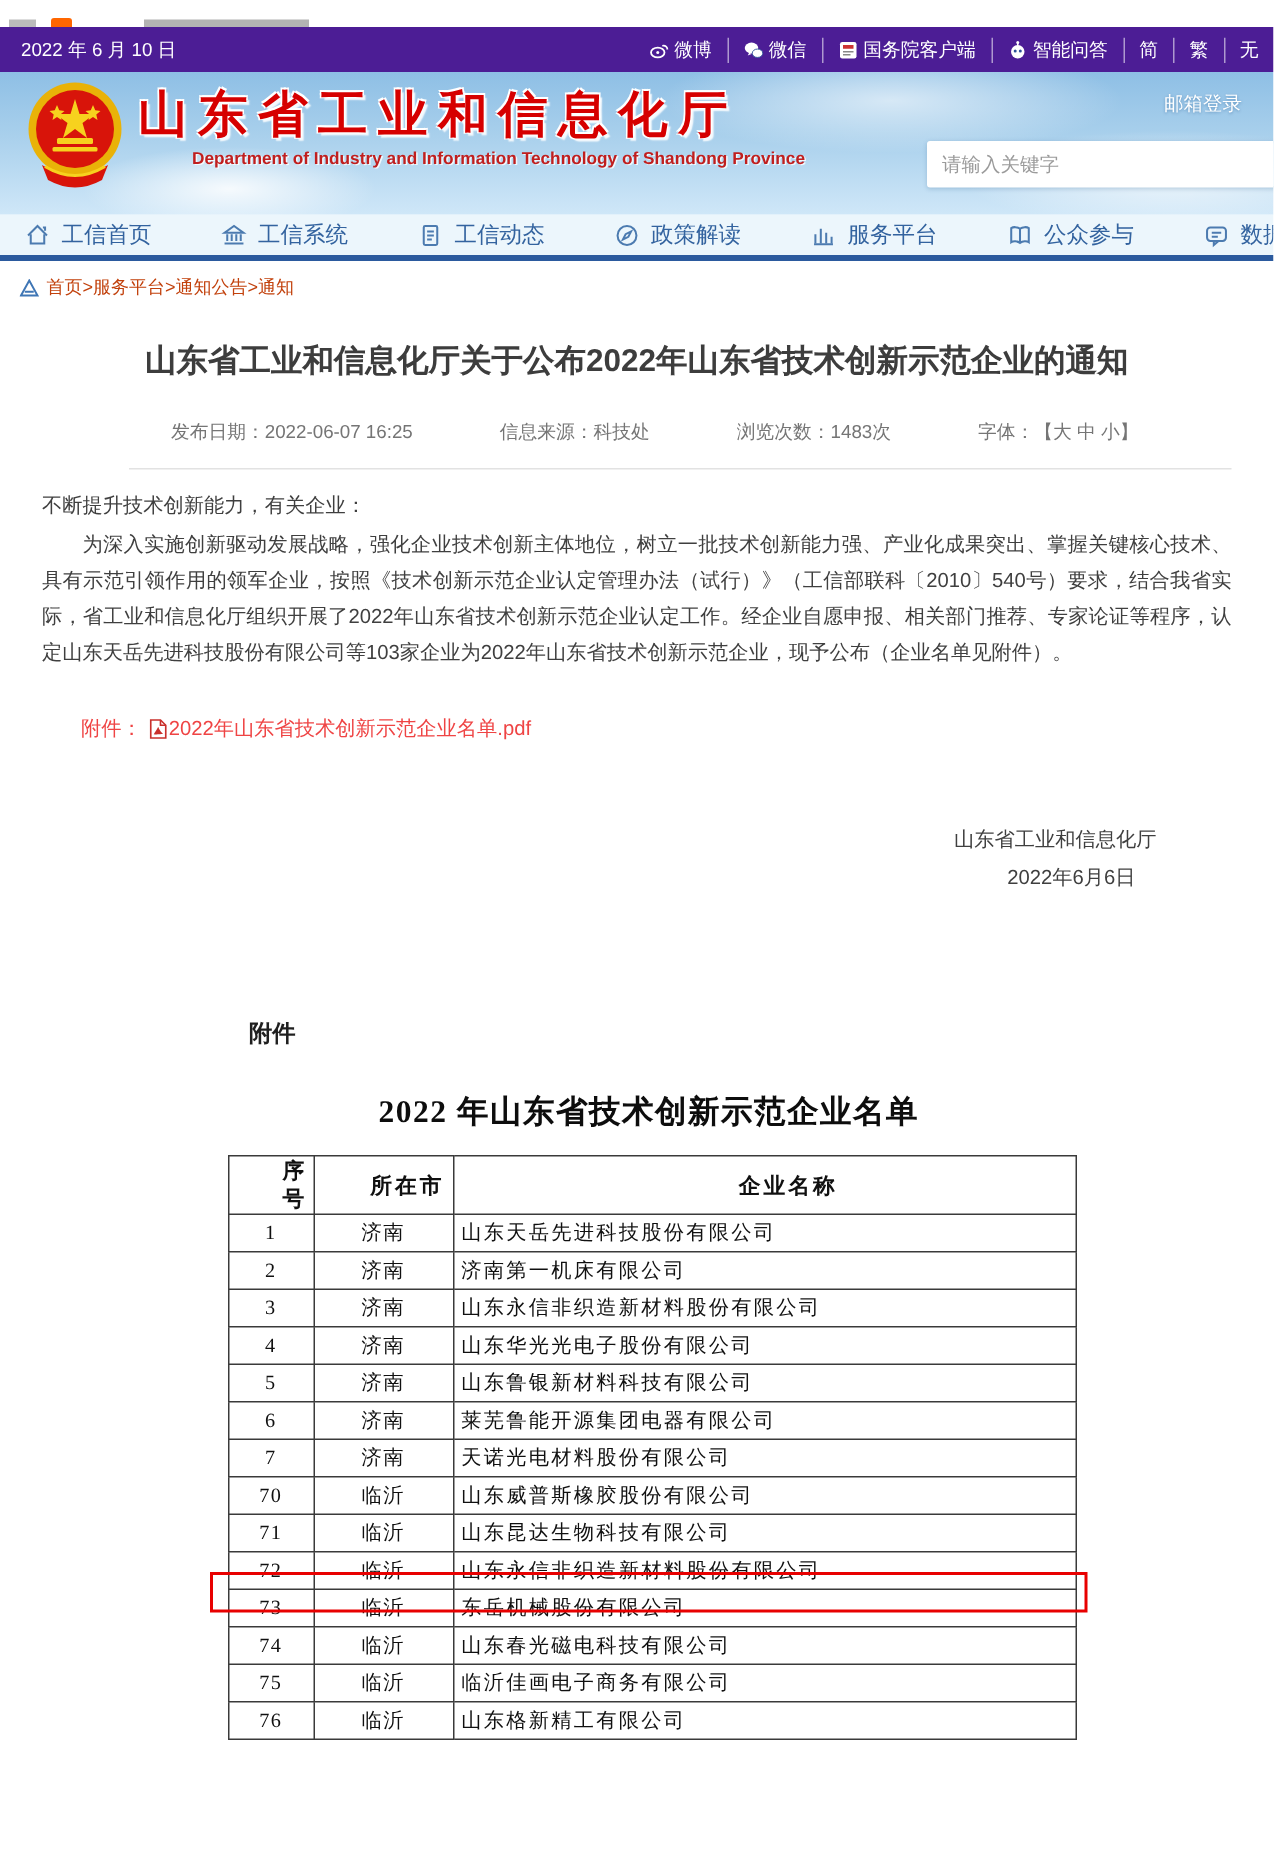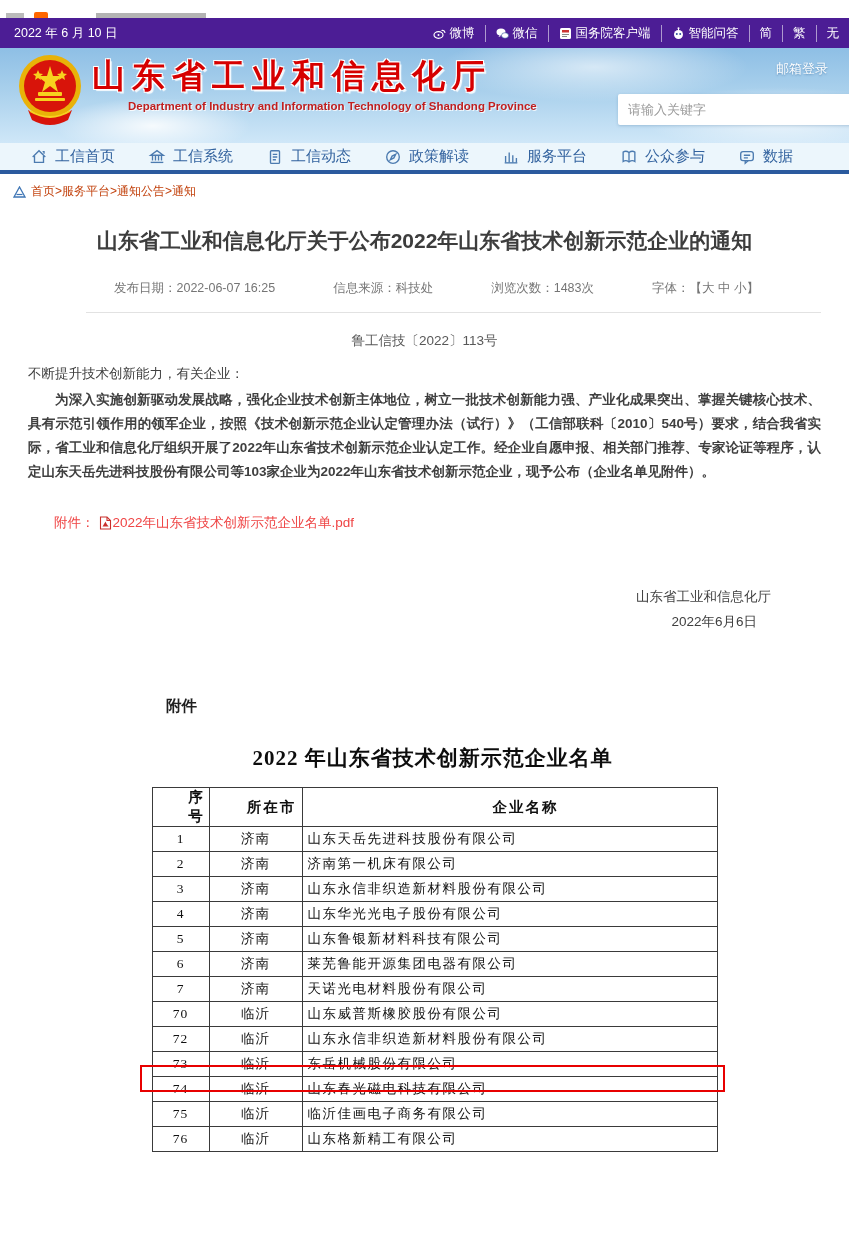--- a/index.html
+++ b/index.html
@@ -37,44 +37,44 @@
   .mail-login { position:absolute; right:-14px; top:12px; color:#fff; font-size:13px; white-space:nowrap;
     text-shadow:0 1px 2px rgba(0,60,120,.4); cursor:pointer; padding-right:34px; border-right:1px solid rgba(255,255,255,.7); }
   .search-box { position:absolute; left:618px; top:46px; width:280px; height:31px; background:#fff;
     border-radius:2px; box-shadow:0 1px 3px rgba(40,90,140,.25); }
   .search-box input { width:100%; height:100%; border:none; outline:none; background:transparent;
     padding:0 10px; font-size:13px; color:#333; font-family:inherit; }
   .search-box input::placeholder { color:#9b9b9b; }
 
   
   .navbar { height:27px; background:rgba(235,245,252,.95); display:flex; align-items:center;
-    padding-left:30px; gap:33px; overflow:hidden; white-space:nowrap; }
+    padding-left:16px; gap:46px; overflow:hidden; white-space:nowrap; }
   .nav-item { display:flex; align-items:center; gap:7px; color:#33639f; font-size:15px; cursor:pointer; }
   .nav-item svg { display:block; }
   .nav-divider { height:4px; background:#2b5a9e; }
 
   
   .breadcrumb { display:flex; align-items:center; gap:5px; padding:9px 0 4px 13px; font-size:12px; color:#c2410c; }
 
   
   .article { padding:10px 28px 0; }
   .article-title { text-align:center; font-size:21px; font-weight:600; color:#3d3d3d; margin:12px 46px 0; line-height:1.45; }
   .meta-row { display:flex; justify-content:space-between; margin:24px 62px 0 86px; font-size:12.5px; color:#757575; }
   .meta-sep { border:none; border-top:1px solid #e2e2e2; margin:15px 0 0 58px; }
   .doc-number { text-align:center; font-size:13.5px; color:#585858; margin-top:19px; }
   .salutation { font-size:13.5px; color:#3f3f3f; margin-top:15px; }
-  .para { font-size:13.5px; color:#3f3f3f; line-height:24px; text-indent:2em; text-align:justify; margin-top:5px;font-weight:bold; }
+  .para { font-size:13.5px; color:#3f3f3f; line-height:24px; text-indent:2em; text-align:justify; margin-top:5px; }
   .attachment-line { display:flex; align-items:center; margin:30px 0 0 26px; font-size:13.5px; color:#ef4444; }
   .attachment-line svg { margin:0 1px 0 4px; }
   .attachment-file { cursor:pointer; }
   .signature { text-align:right; margin:52px 50px 0 0; font-size:13.5px; color:#3f3f3f; line-height:25px; }
   .signature .sig-date { padding-right:14px; }
 
   
-  .appendix { margin-top:62px; }
+  .appendix { margin-top:82px; }
   .appendix-heading { margin-left:138px; font-size:15.5px; font-weight:bold; color:#1f1f1f; }
   .table-title { text-align:center; font-family:"Liberation Serif","DejaVu Serif",serif; font-size:21px;
     font-weight:bold; color:#0d0d0d; letter-spacing:1px; margin-top:27px; transform:translateX(8px); }
   .table-wrap { width:566px; margin:15px auto 0; position:relative; transform:translateX(10px); }
   table { width:100%; border-collapse:collapse; font-family:"Liberation Serif","DejaVu Serif",serif; color:#101010; }
   th,td { border:1px solid #3a3a3a; }
   th { height:30px; font-size:14.5px; font-weight:bold; letter-spacing:2px;padding-left:32px; }
   td { height:25px; font-size:13.5px; }
   td.c-seq, td.c-city { text-align:center; letter-spacing:1px; }
   td.c-name { padding-left:5px; letter-spacing:1.5px; }
@@ -227,21 +227,20 @@
   <div class="article-title">山东省工业和信息化厅关于公布2022年山东省技术创新示范企业的通知</div>
 
   <div class="meta-row">
     <span>发布日期：2022-06-07 16:25</span>
     <span>信息来源：科技处</span>
     <span>浏览次数：1483次</span>
     <span>字体：【大 中 小】</span>
   </div>
   <hr class="meta-sep">
 
-  <div class="doc-number">鲁工信技〔2022〕113号</div>
   <div class="salutation">不断提升技术创新能力，有关企业：</div>
   <div class="para">为深入实施创新驱动发展战略，强化企业技术创新主体地位，树立一批技术创新能力强、产业化成果突出、掌握关键核心技术、具有示范引领作用的领军企业，按照《技术创新示范企业认定管理办法（试行）》（工信部联科〔2010〕540号）要求，结合我省实际，省工业和信息化厅组织开展了2022年山东省技术创新示范企业认定工作。经企业自愿申报、相关部门推荐、专家论证等程序，认定山东天岳先进科技股份有限公司等103家企业为2022年山东省技术创新示范企业，现予公布（企业名单见附件）。</div>
 
   <div class="attachment-line">
     <span>附件：</span>
     <svg width="13" height="14" viewBox="0 0 13 14">
         <path d="M1.5 1 H8 L11.5 4.5 V13 H1.5 Z" fill="#fff" stroke="#c9302c" stroke-width="1.1"></path>
         <path d="M8 1 V4.5 H11.5" fill="none" stroke="#c9302c" stroke-width="1.1"></path>
         <path d="M3.5 10.5 C4.5 9 6 6.5 6.5 5.5 C7 7 8.5 9.5 9.8 10.2 C8 10.5 5 10.8 3.5 10.5 Z" fill="#c9302c"></path>
       </svg>
@@ -314,20 +313,25 @@
               <td class="c-city">济南</td>
               <td class="c-name">天诺光电材料股份有限公司</td>
             </tr>
 
             <tr>
               <td class="c-seq">70</td>
               <td class="c-city">临沂</td>
               <td class="c-name">山东威普斯橡胶股份有限公司</td>
             </tr>
 
+            <tr>
+              <td class="c-seq">71</td>
+              <td class="c-city">临沂</td>
+              <td class="c-name">山东昆达生物科技有限公司</td>
+            </tr>
 
             <tr>
               <td class="c-seq">72</td>
               <td class="c-city">临沂</td>
               <td class="c-name">山东永信非织造新材料股份有限公司</td>
             </tr>
 
             <tr class="hl-row">
               <td class="c-seq">73</td>
               <td class="c-city">临沂</td>

